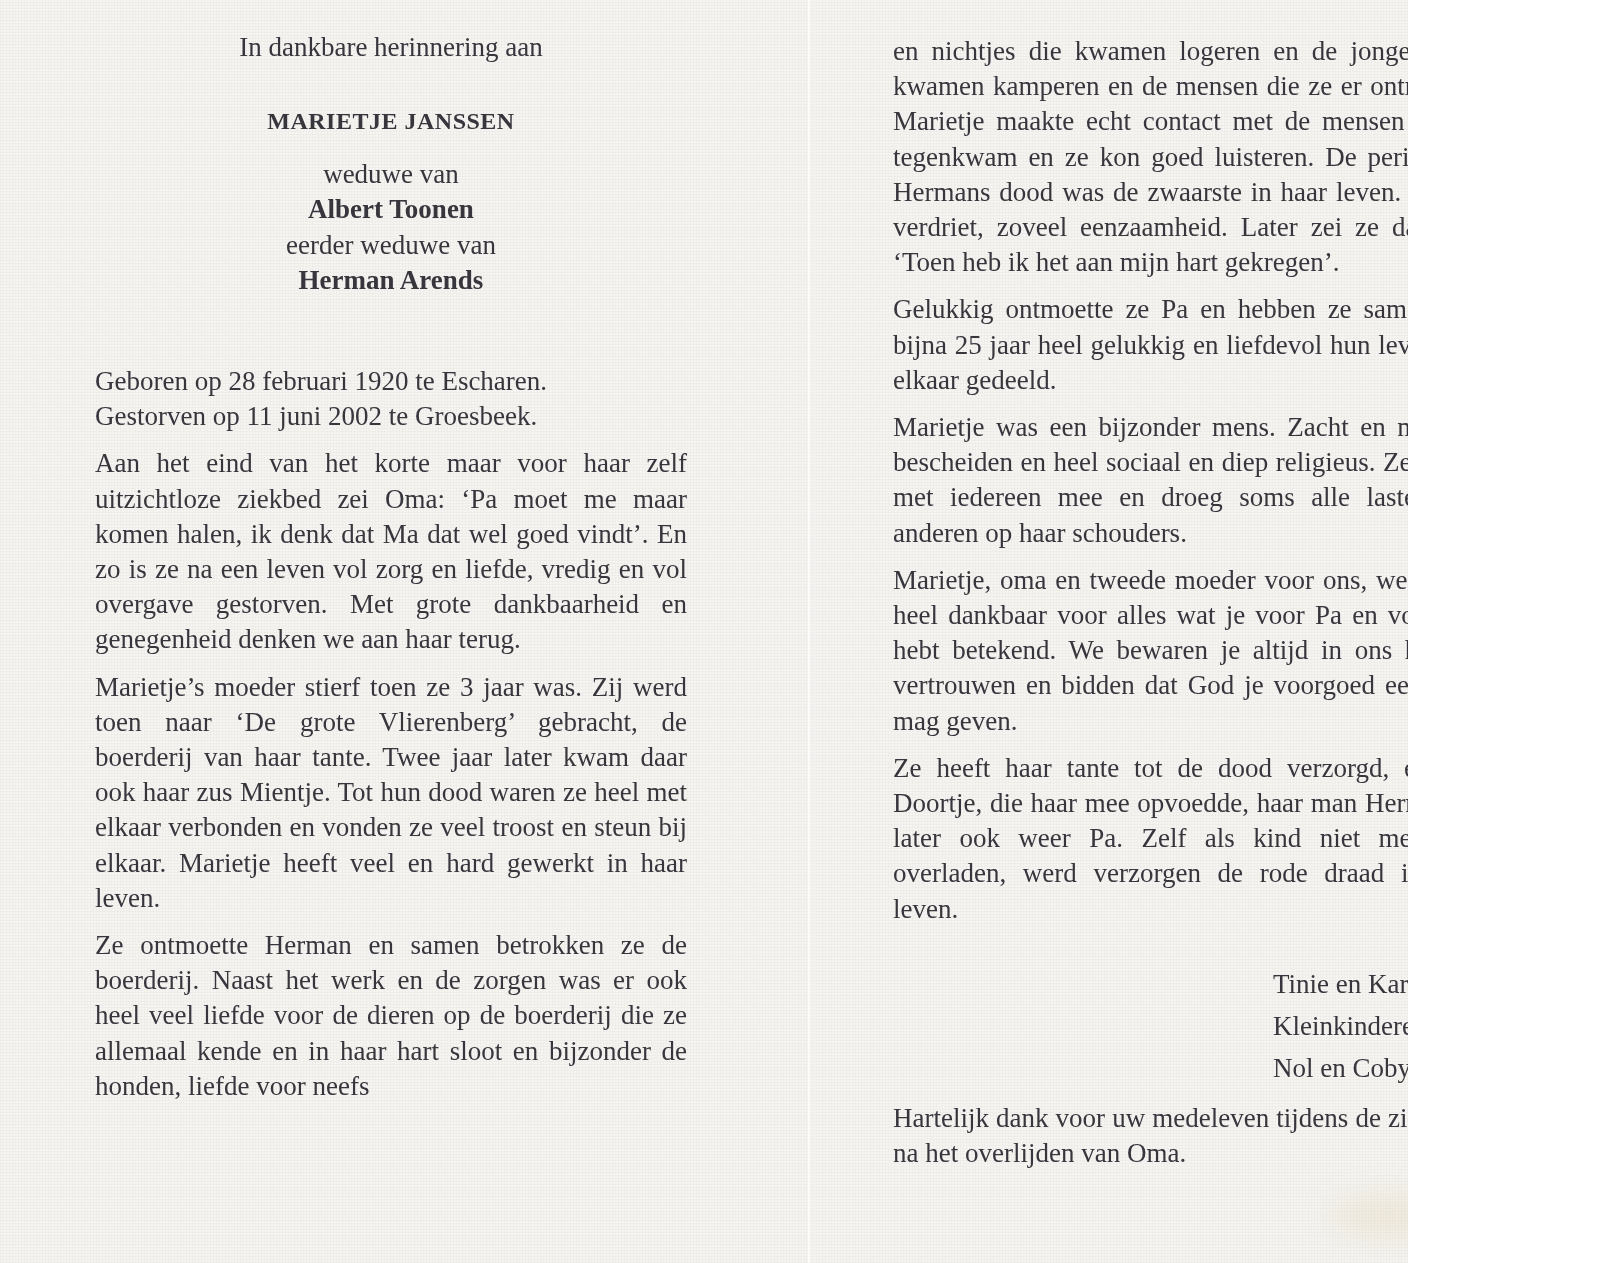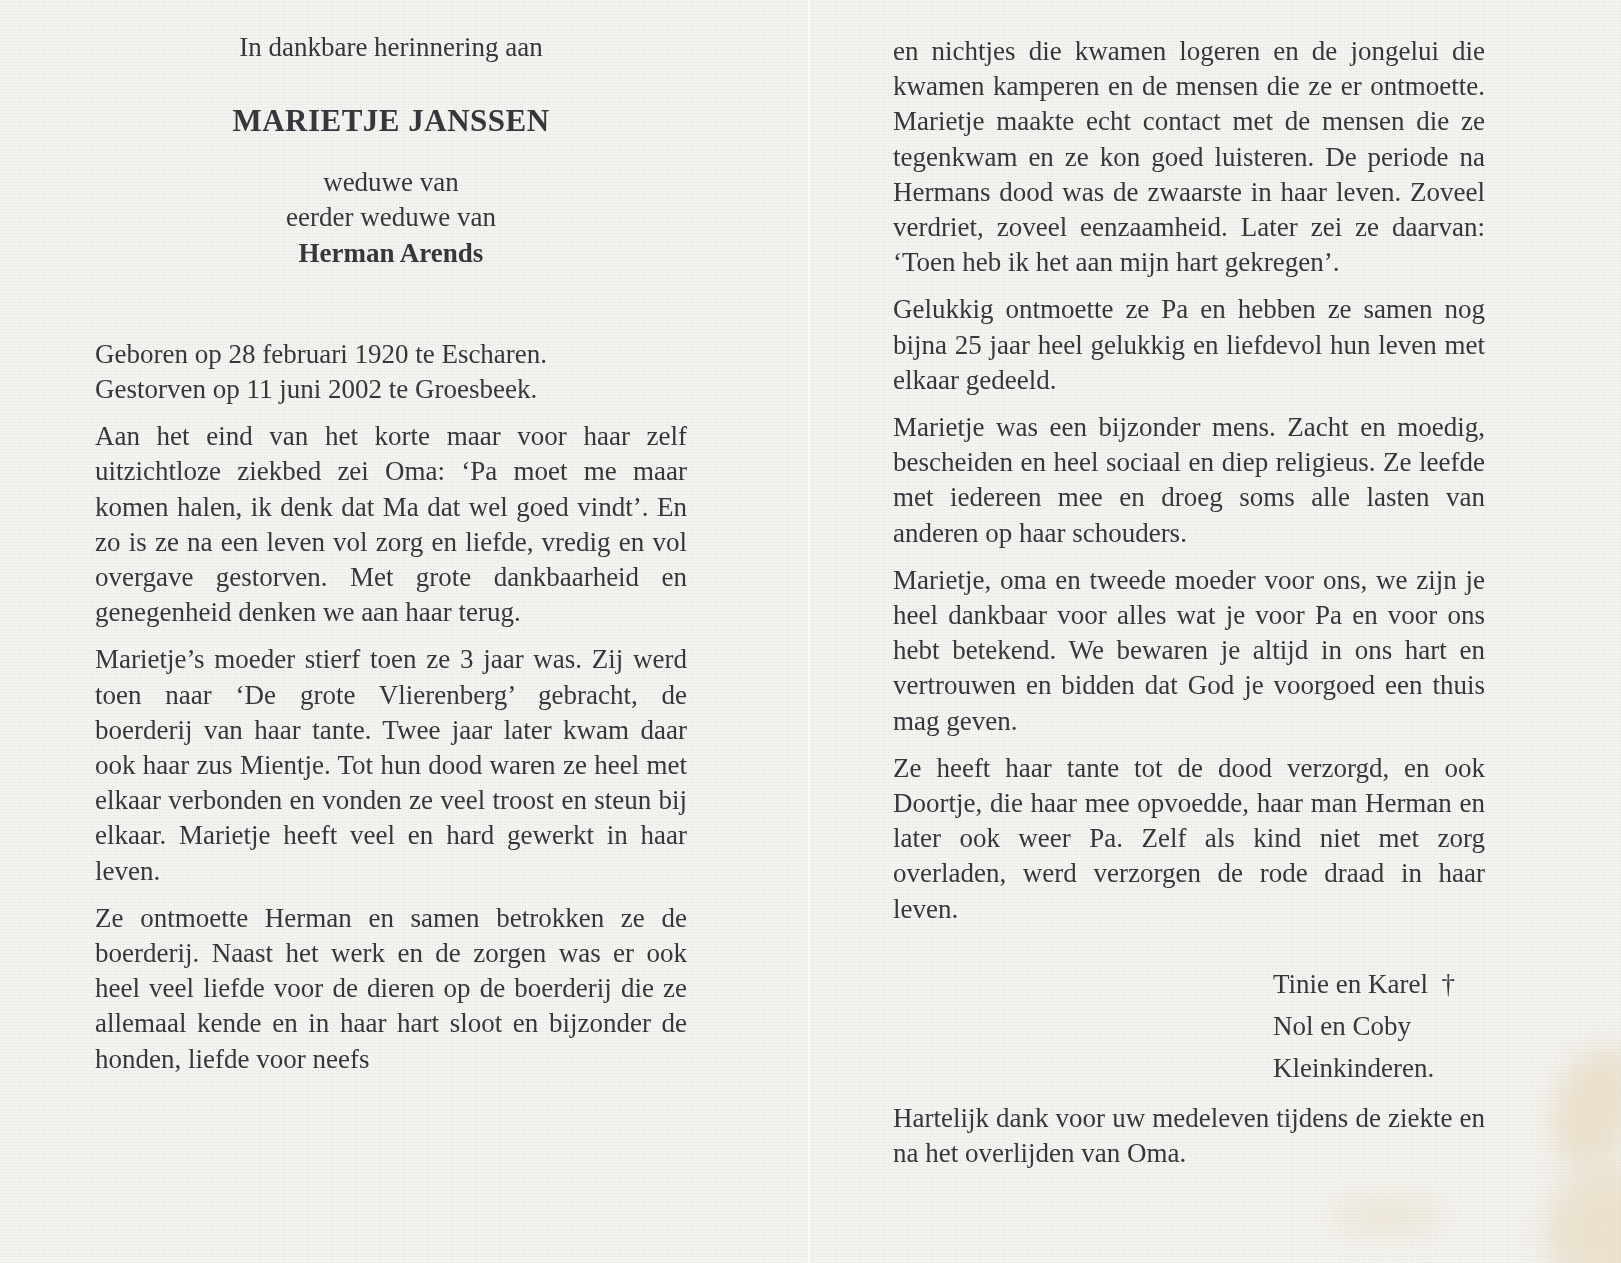--- a/index.html
+++ b/index.html
@@ -3,21 +3,21 @@
 <meta charset="utf-8">
 <style>
   :root{
     --paper:#f5f4f1;
     --ink:#38363d;
     --stain:#e3d2b0;
   }
   html,body{margin:0;padding:0;}
   body{width:1621px;height:1263px;overflow:hidden;background:#fff;}
   .card{
-    position:relative;width:1621px;height:1263px;
+    position:relative;width:1408px;height:1263px;
     background-color:var(--paper);
     background-image:
       repeating-linear-gradient(0deg, rgba(120,115,105,0.045) 0 1px, rgba(255,255,255,0) 1px 3px),
       repeating-linear-gradient(90deg, rgba(120,115,105,0.04) 0 1px, rgba(255,255,255,0) 1px 3px);
     font-family:"Liberation Serif", serif;
     color:var(--ink);
     overflow:hidden;
   }
   .fold{
     position:absolute;left:806px;top:0;width:6px;height:1263px;
@@ -27,21 +27,21 @@
   .stain{position:absolute;background:var(--stain);border-radius:50%;filter:blur(15px);pointer-events:none;}
   .stain.s1{left:1555px;top:1045px;width:80px;height:125px;opacity:.55;transform:rotate(18deg);}
   .stain.s2{left:1545px;top:1165px;width:130px;height:130px;opacity:.5;}
   .stain.s3{left:1330px;top:1196px;width:115px;height:40px;opacity:.35;}
   .col{position:absolute;width:592px;}
   .col-left{left:95px;top:30px;}
   .col-right{left:893px;top:22px;}
   p{margin:0;font-size:27px;line-height:35.2px;}
   .center{text-align:center;}
   .intro{margin-bottom:38px;}
-  .name{font-size:31px;line-height:36px;font-weight:bold;letter-spacing:.5px;margin-bottom:26px;}
+  .name{font-size:24px;line-height:36px;font-weight:bold;letter-spacing:.5px;margin-bottom:18px;}
   .widow{margin-bottom:66px;}
   .widow .b{font-weight:bold;}
   .dates{}
   .body p{text-align:justify;margin-top:12px;}
   .sig{margin-top:36px;}
   .sig p{line-height:42px;padding-left:380px;}
   .closing{margin-top:12px;}
   .closing p{text-align:justify;}
 </style>
 </head>
@@ -51,20 +51,21 @@
 
   <div class="fold"></div>
 
   <div class="col col-left">
     <p class="center intro">In dankbare herinnering aan</p>
 
     <p class="center name">MARIETJE JANSSEN</p>
 
     <div class="widow">
       <p class="center">weduwe van</p>
+      <p class="center b">Albert Toonen</p>
       <p class="center">eerder weduwe van</p>
       <p class="center b">Herman Arends</p>
     </div>
 
     <div class="dates">
       <p>Geboren op 28 februari 1920 te Escharen.</p>
       <p>Gestorven op 11 juni 2002 te Groesbeek.</p>
     </div>
 
     <div class="body">
@@ -78,22 +79,22 @@
     <div class="body">
       <p>en nichtjes die kwamen logeren en de jongelui die kwamen kamperen en de mensen die ze er ontmoette. Marietje maakte echt contact met de mensen die ze tegenkwam en ze kon goed luisteren. De periode na Hermans dood was de zwaarste in haar leven. Zoveel verdriet, zoveel eenzaamheid. Later zei ze daarvan: ‘Toen heb ik het aan mijn hart gekregen’.</p>
       <p>Gelukkig ontmoette ze Pa en hebben ze samen nog bijna 25 jaar heel gelukkig en liefdevol hun leven met elkaar gedeeld.</p>
       <p>Marietje was een bijzonder mens. Zacht en moedig, bescheiden en heel sociaal en diep religieus. Ze leefde met iedereen mee en droeg soms alle lasten van anderen op haar schouders.</p>
       <p>Marietje, oma en tweede moeder voor ons, we zijn je heel dankbaar voor alles wat je voor Pa en voor ons hebt betekend. We bewaren je altijd in ons hart en vertrouwen en bidden dat God je voorgoed een thuis mag geven.</p>
       <p>Ze heeft haar tante tot de dood verzorgd, en ook Doortje, die haar mee opvoedde, haar man Herman en later ook weer Pa. Zelf als kind niet met zorg overladen, werd verzorgen de rode draad in haar leven.</p>
     </div>
 
     <div class="sig">
       <p>Tinie en Karel&nbsp; †</p>
+      <p>Kleinkinderen.</p>
       <p>Nol en Coby</p>
-      <p>Kleinkinderen.</p>
     </div>
 
     <div class="closing">
       <p>Hartelijk dank voor uw medeleven tijdens de ziekte en na het overlijden van Oma.</p>
     </div>
   </div>
 
   <div class="stain s1"></div>
   <div class="stain s2"></div>
   <div class="stain s3"></div>

